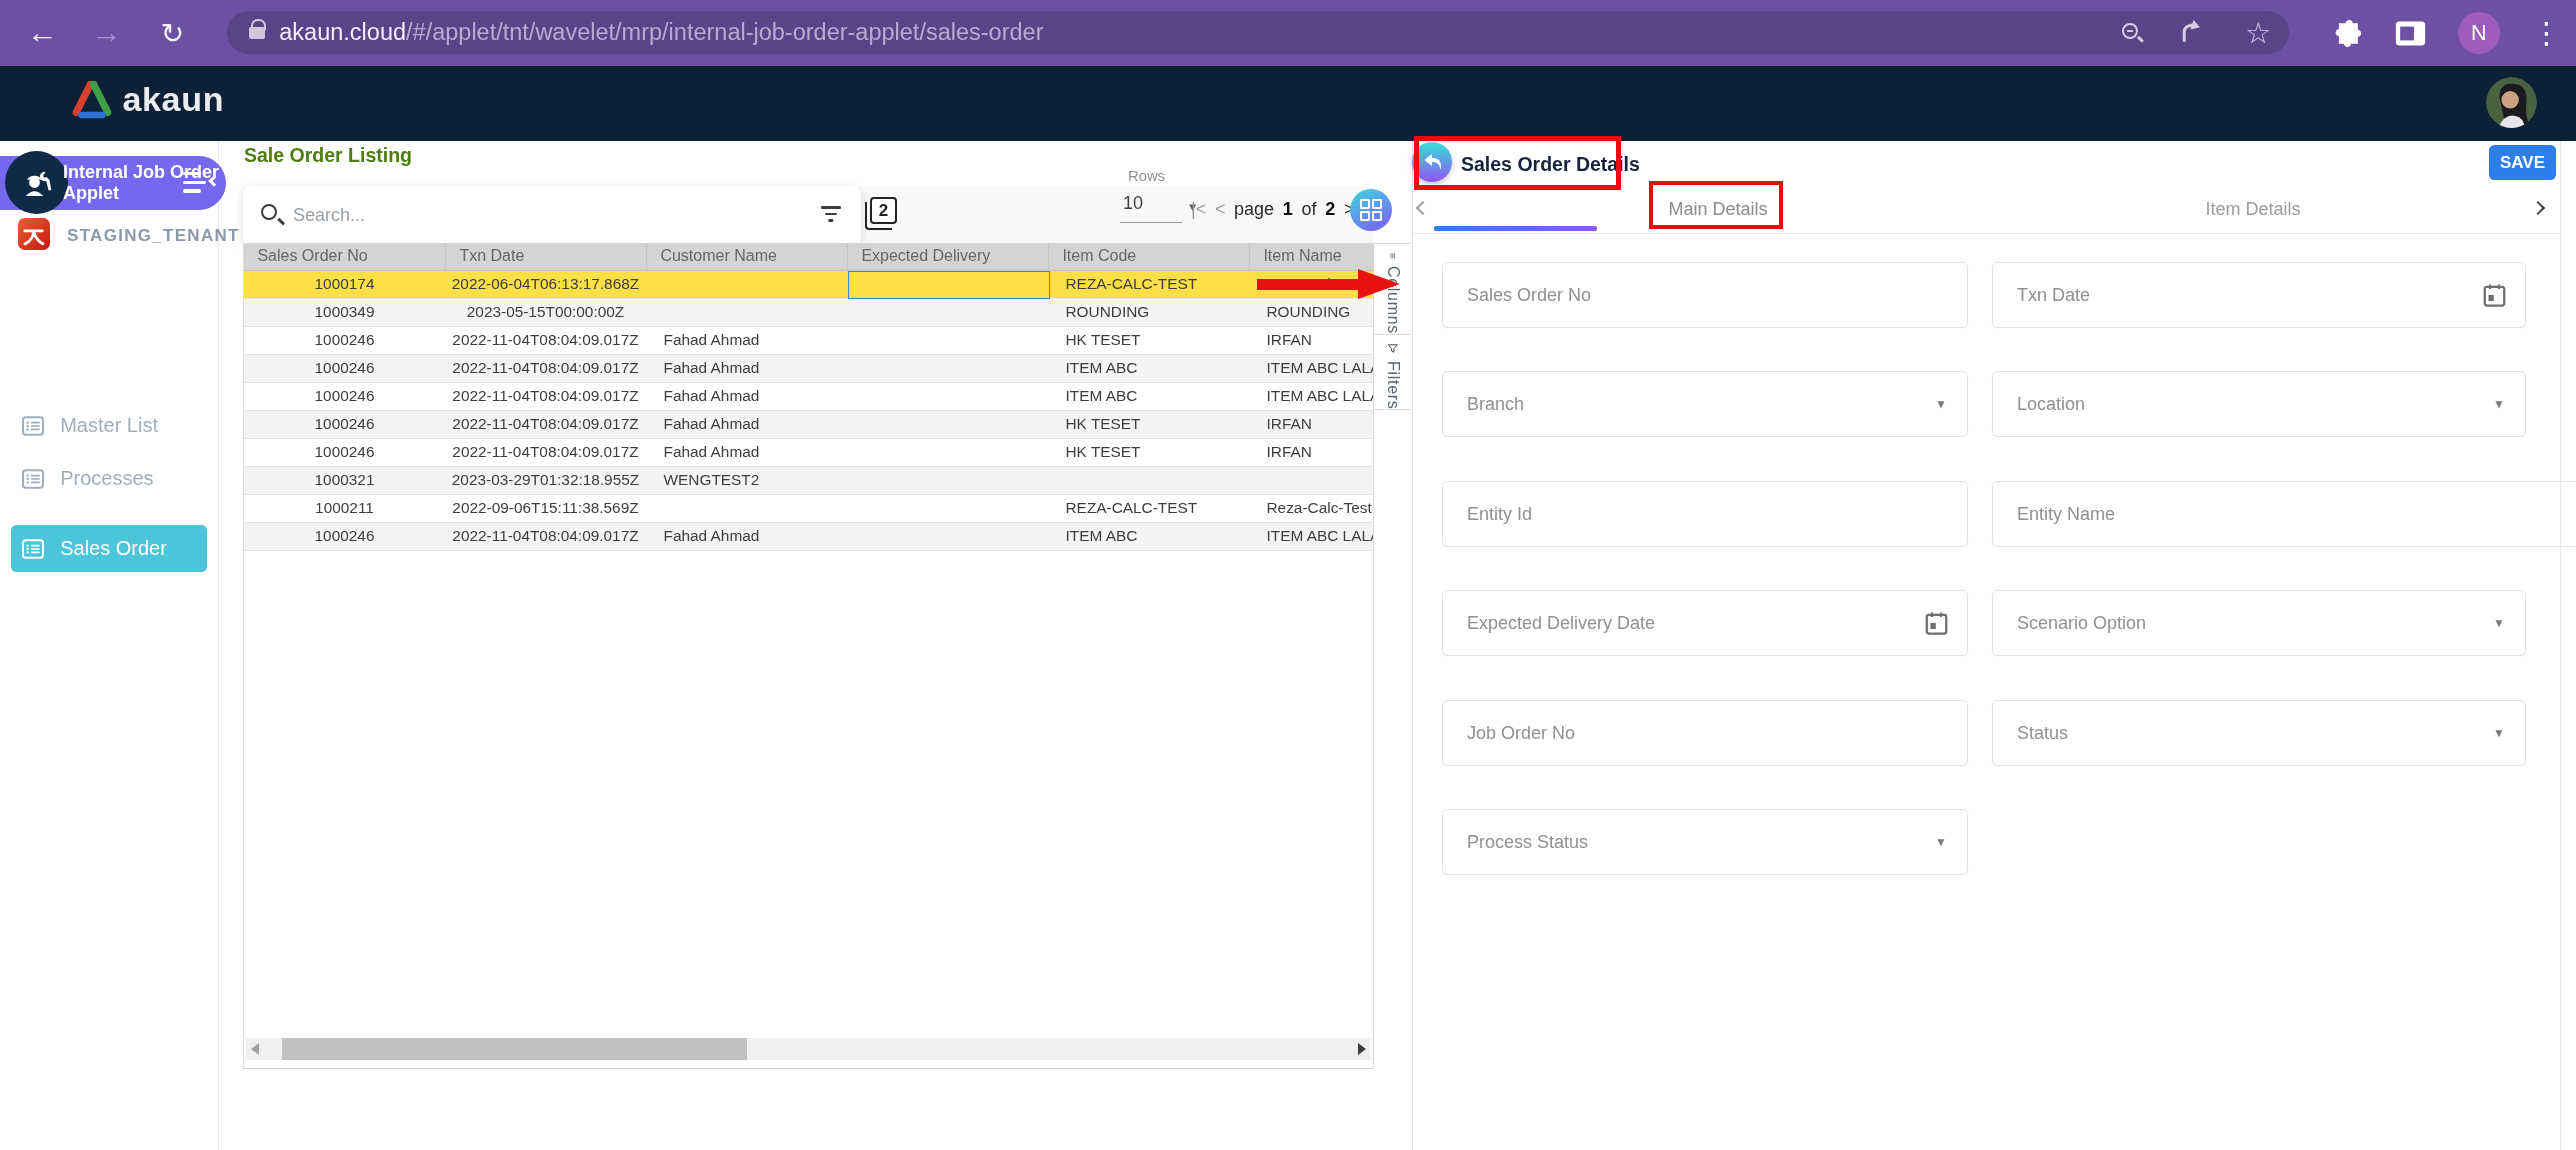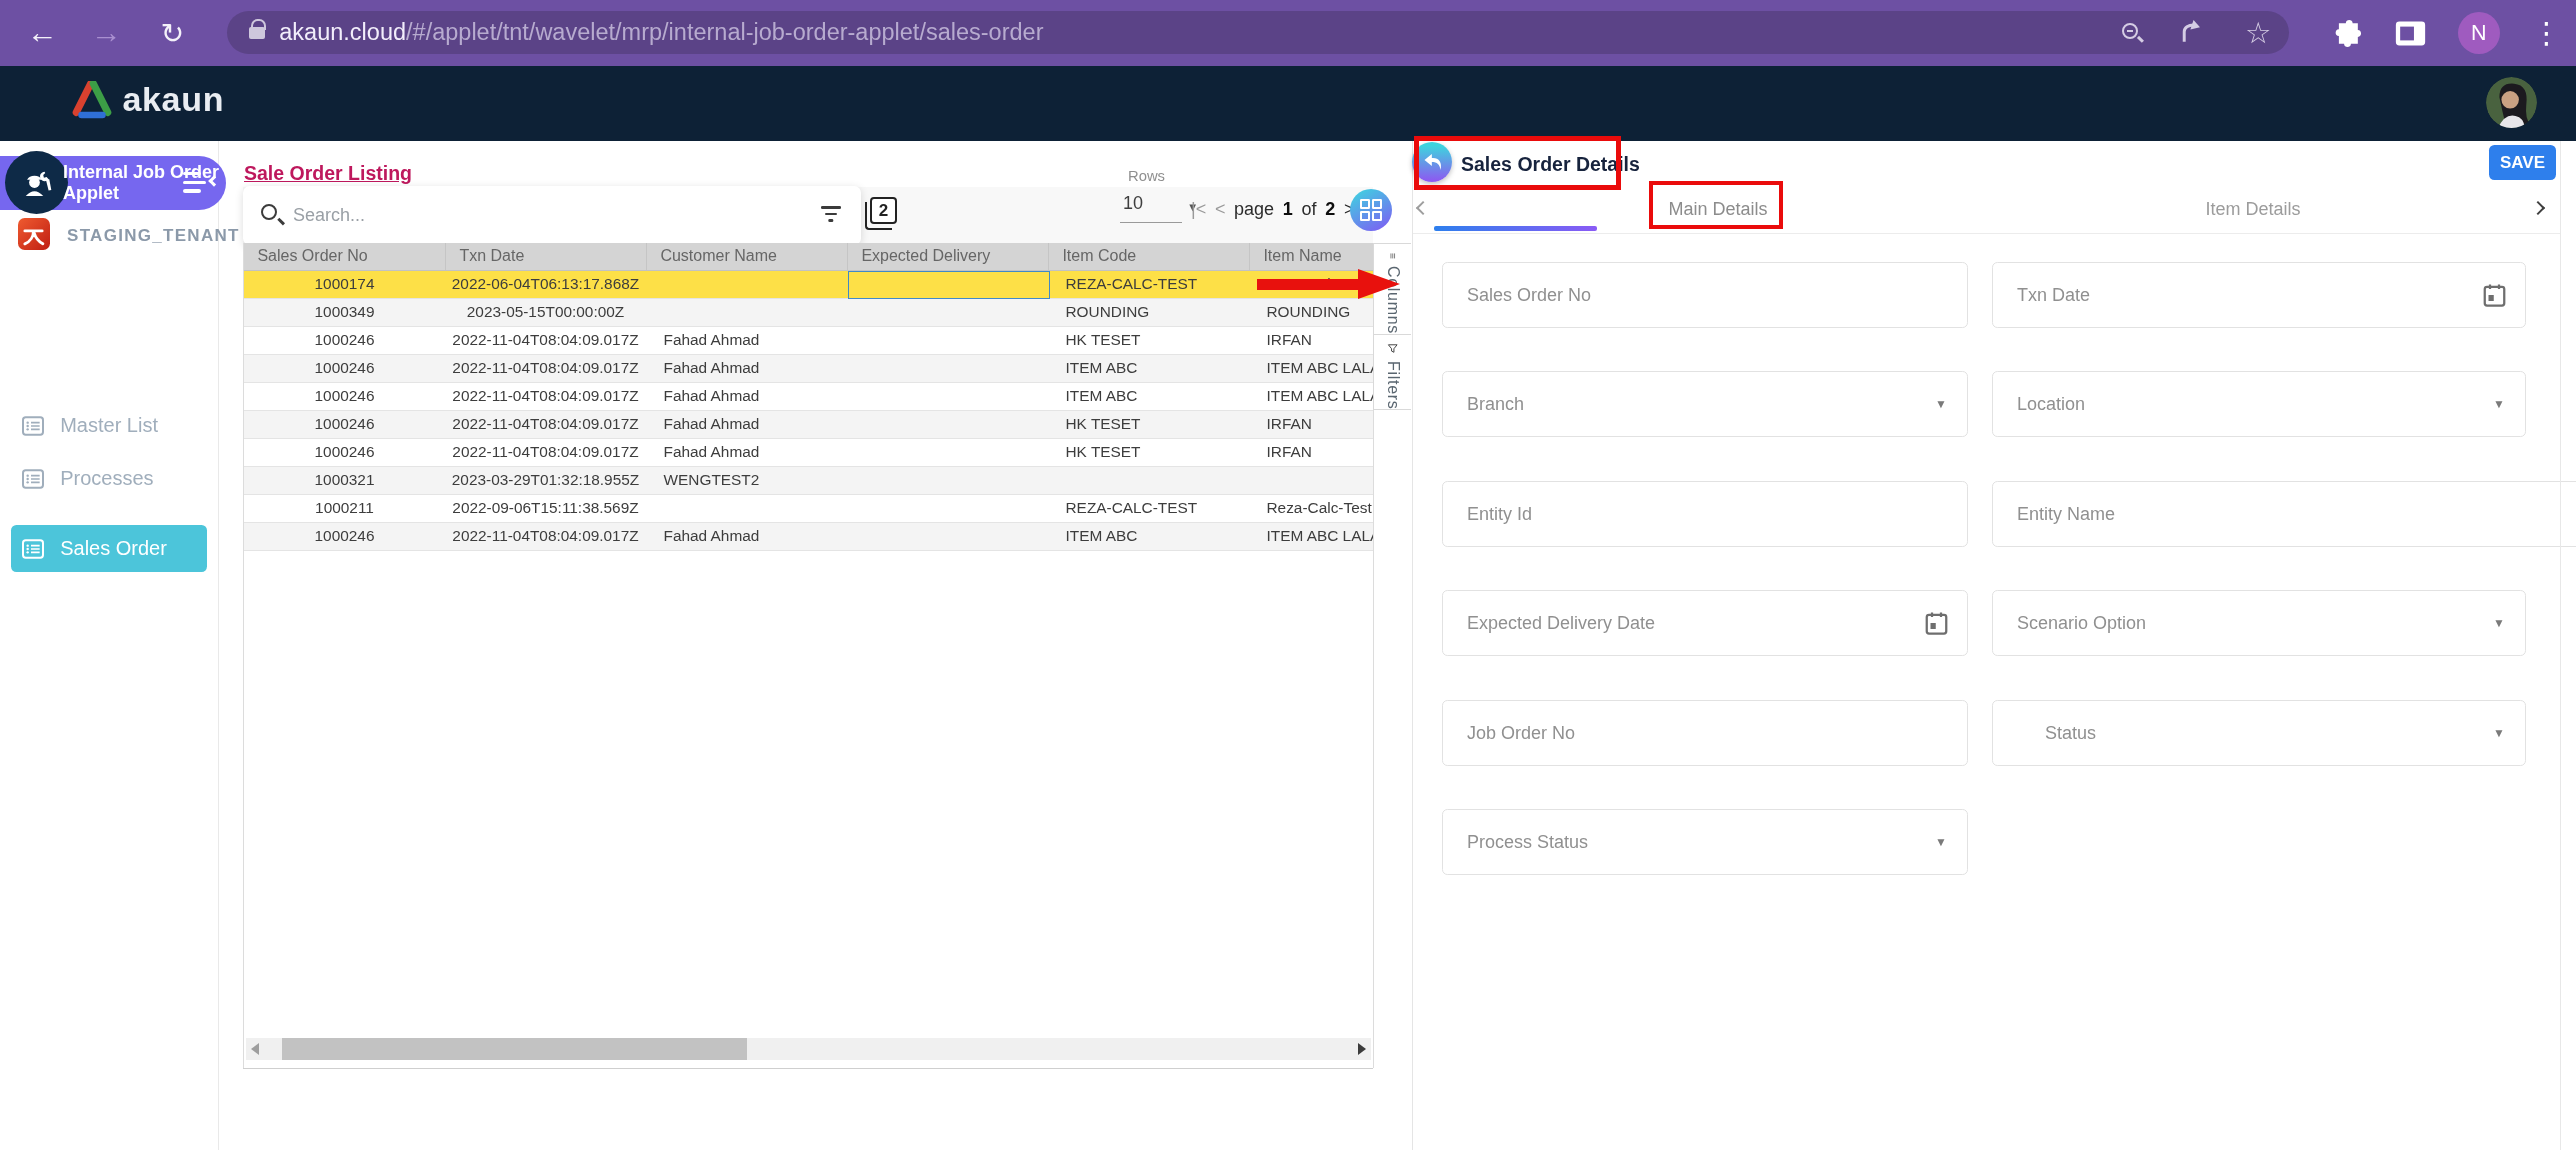--- a/index.html
+++ b/index.html
@@ -48,21 +48,21 @@
   .tenant { position:absolute; left:0; top:77px; width:219px; height:32px; }
   .tenant-ico { position:absolute; left:17.5px; top:0; width:32px; height:32px; border-radius:6.7px;
                 background:linear-gradient(135deg,#ef5b30,#c01e12); display:flex; align-items:center; justify-content:center; }
   .tenant-label { position:absolute; left:67px; top:8px; font-size:17px; font-weight:bold; letter-spacing:1.3px; color:#8b99a9; }
   .nav-item { position:absolute; left:10.7px; width:196px; height:47px; display:flex; align-items:center; gap:14.8px;
               color:#a0aebc; font-size:20px; border-radius:5.4px; padding-left:10.7px; }
   .nav-item svg { flex:0 0 auto; }
   .nav-item.active { background:#4cc5da; color:#ffffff; }
 
   
-  .lp-title { position:absolute; left:244px; top:162px; font-size:19.5px; font-weight:bold; color:#be185d;text-decoration:underline; }
+  .lp-title { position:absolute; left:244px; top:144px; font-size:19.5px; font-weight:bold; color:#4d7c0f; }
   .toolband { position:absolute; left:243px; top:187px; width:1130px; height:58px; background:#f8f8f8; }
   .search-card { position:absolute; left:243px; top:186px; width:618px; height:59px; background:#fff; border-radius:6.7px;
                  box-shadow:0 2px 8px rgba(0,0,0,0.14); display:flex; align-items:center; }
   .s-mag { position:relative; width:23px; height:23px; margin-left:17.5px; }
   .s-mag i { position:absolute; left:0; top:0; width:16px; height:16px; border:2.7px solid #3b3b3b; border-radius:50%; }
   .s-mag:after { content:""; position:absolute; left:16px; top:16px; width:8px; height:3.4px; background:#3b3b3b; transform:rotate(45deg); }
   .s-ph { margin-left:9.4px; font-size:18px; color:#9aa0a6; }
   .filter-ico { position:absolute; right:20px; top:20px; width:20px; height:19px; }
   .filter-ico span { position:absolute; left:50%; transform:translateX(-50%); height:2.7px; background:#3b3b3b; border-radius:1.3px; }
   .pages2 { position:absolute; left:870px; top:197px; width:29.5px; height:31px; }
@@ -466,21 +466,21 @@
           <rect x="7" y="16" width="7" height="8" fill="#6e6e6e"></rect>
         </svg>
       </div>
       <div class="field" style="top: 590px; left: 1992px; width: 534px;">
         <span class="flabel">Scenario Option</span>
         <span class="caret">▼</span>
       </div>
       <div class="field" style="top: 700px; left: 1442px; width: 526px;">
         <span class="flabel">Job Order No</span>
       </div>
-      <div class="field" style="top: 700px; left: 1992px; width: 534px; padding-left: 28px;">
+      <div class="field" style="top: 700px; left: 1992px; width: 534px;">
         <span class="flabel">Status</span>
         <span class="caret">▼</span>
       </div>
       <div class="field" style="top: 809px; left: 1442px; width: 526px;">
         <span class="flabel">Process Status</span>
         <span class="caret">▼</span>
       </div>
     </div>
   <div class="vscroll"></div>
 

